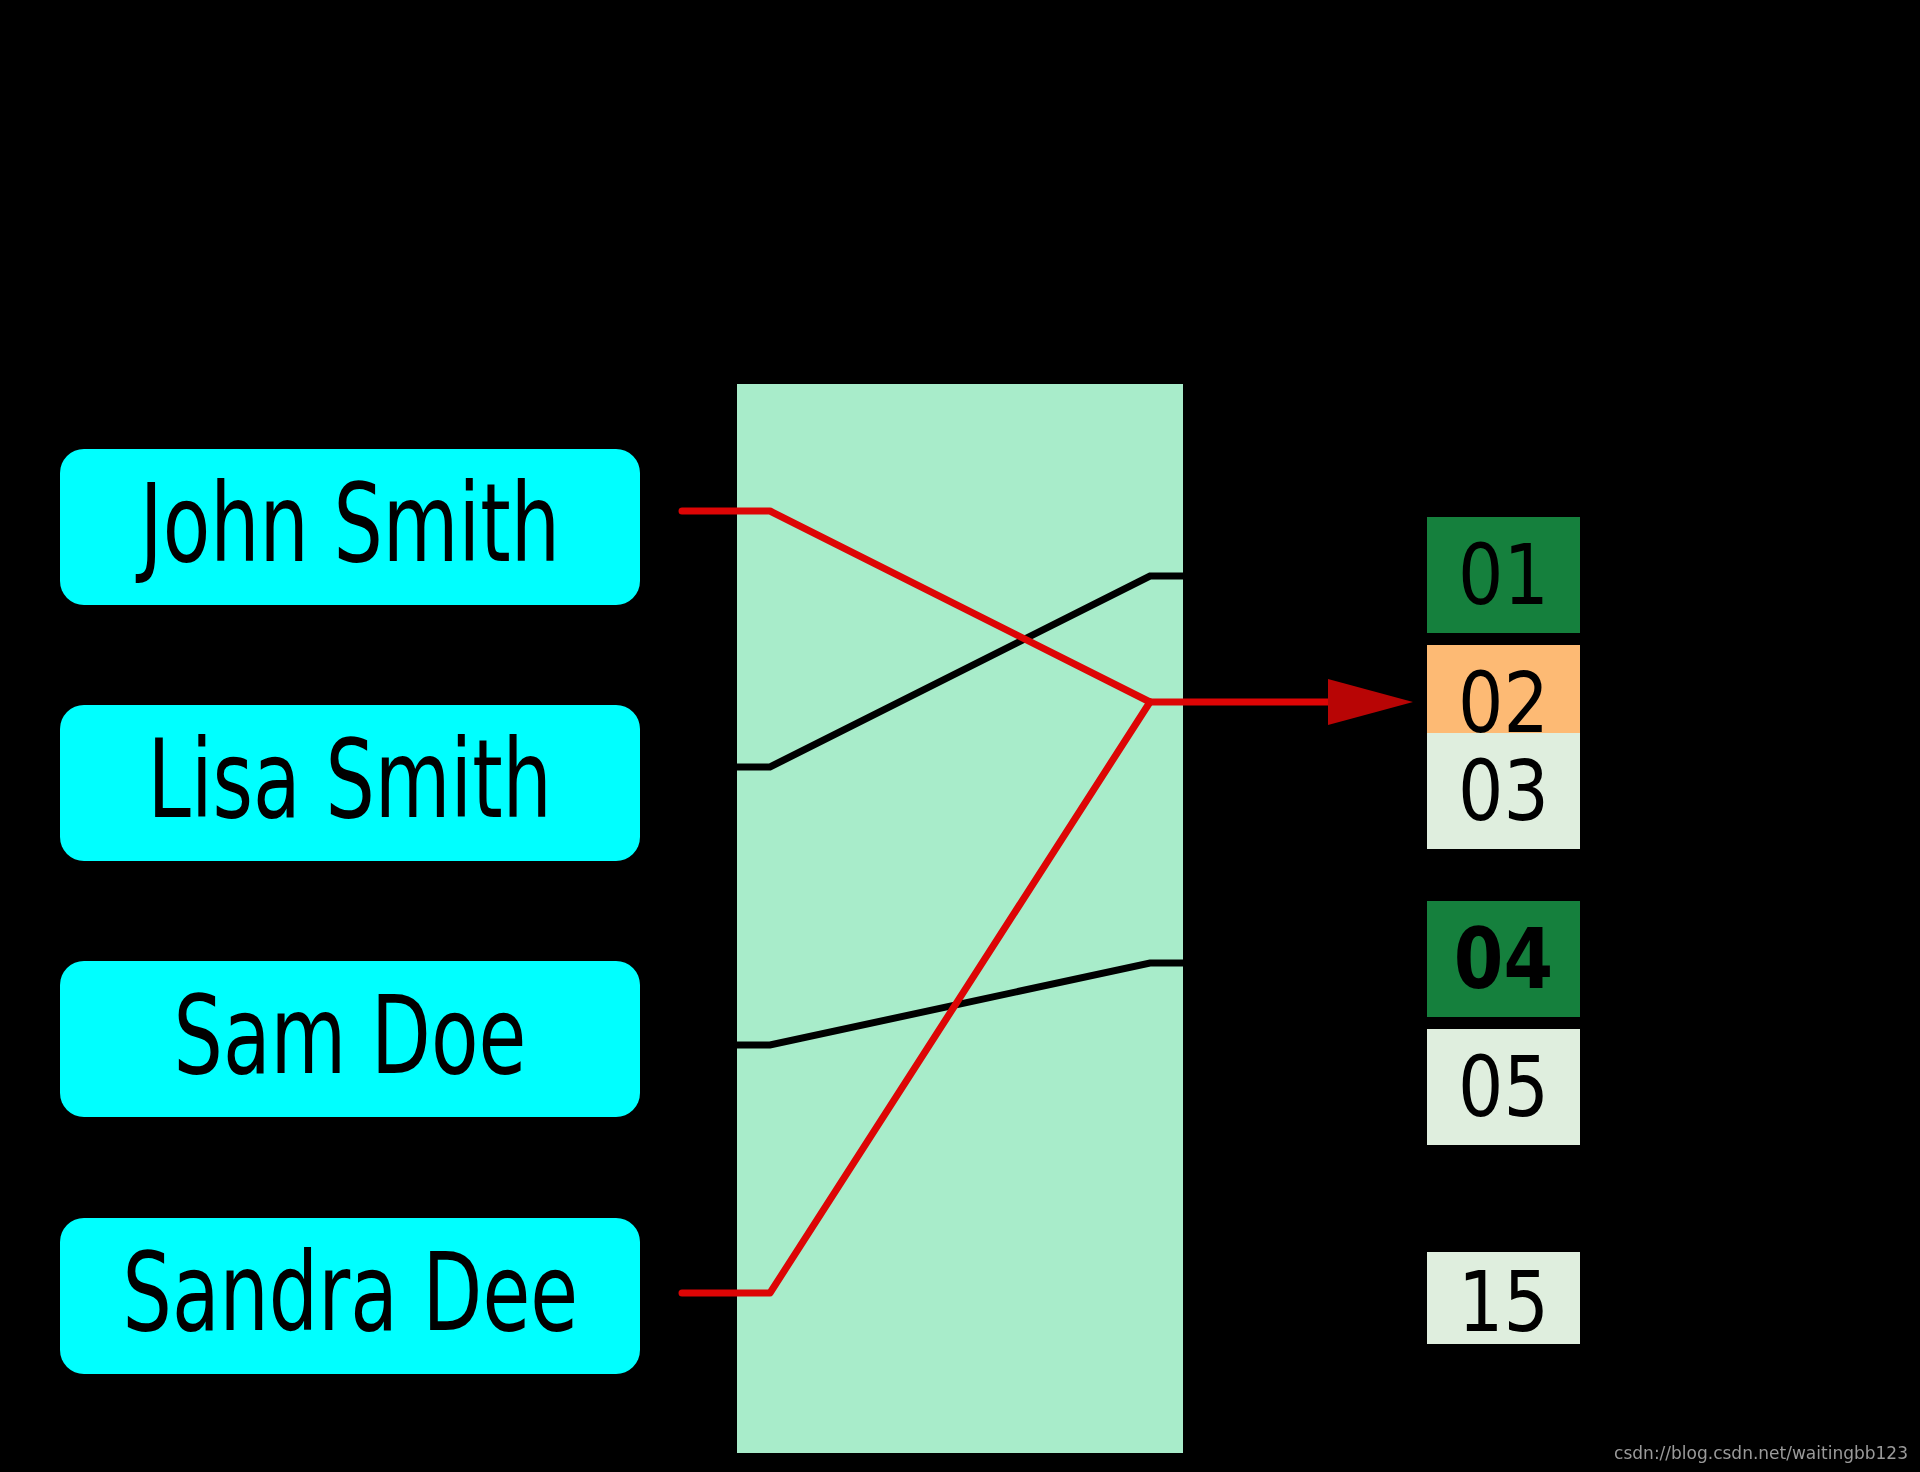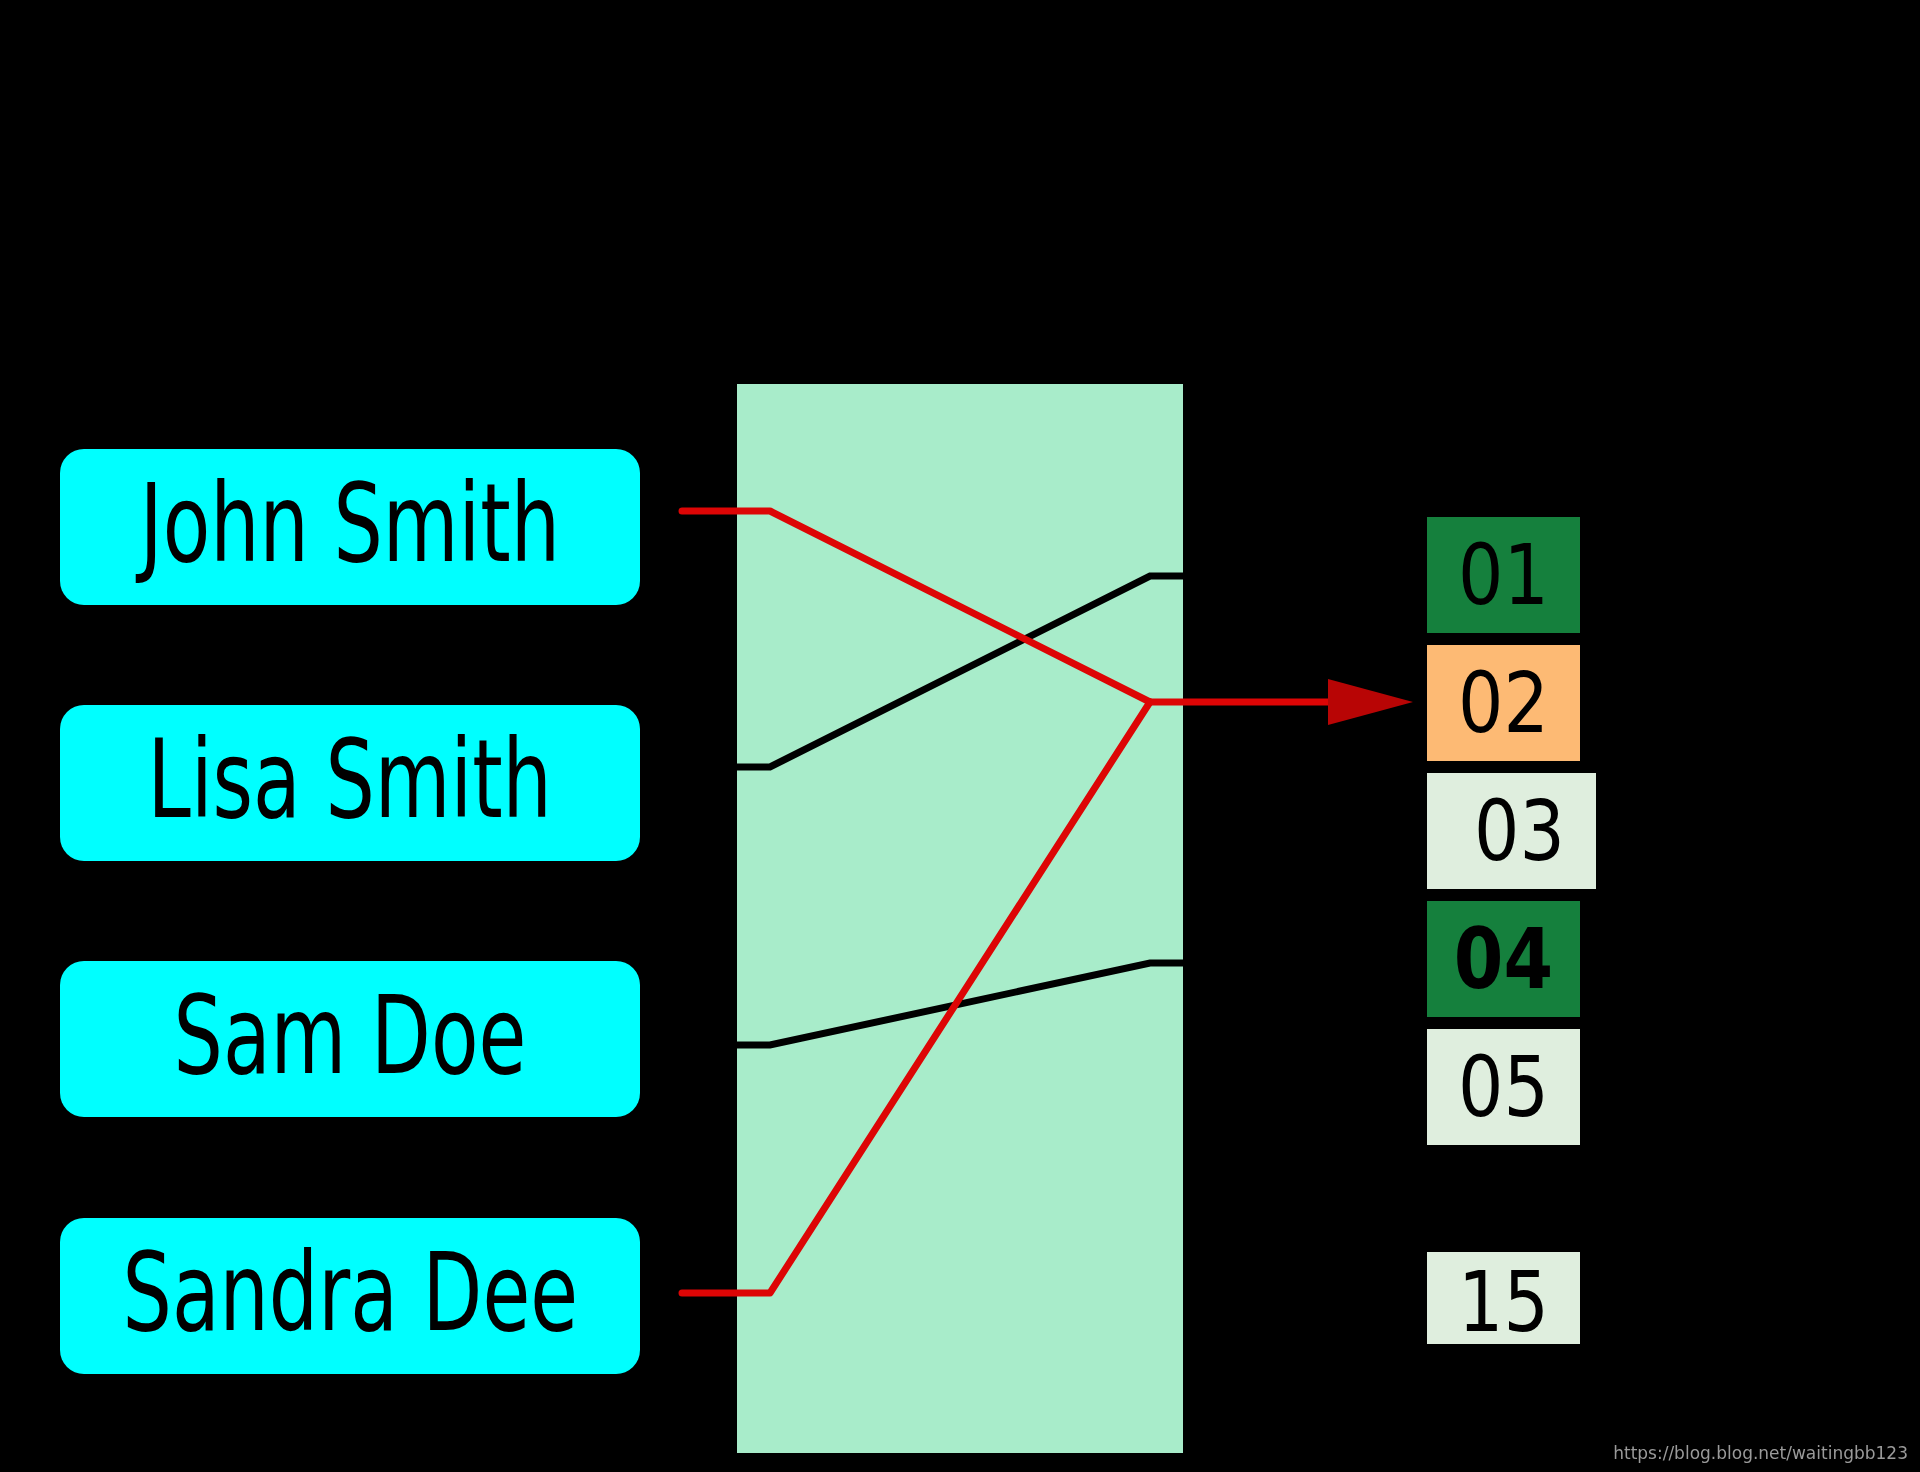--- a/index.html
+++ b/index.html
@@ -89,21 +89,21 @@
     transform: scaleX(0.85);
     transform-origin: 50% 50%;
   }
   .bucket-empty     { background: #dfeede; }
   .bucket-occupied  { background: #15803d; }
   .bucket-collision { background: #fdba74; }
 
   .bucket-00 { top: 390px; }
   .bucket-01 { top: 517px; }
   .bucket-02 { top: 645px; }
-  .bucket-03 { top: 773px; padding-left: 16px; }
+  .bucket-03 { top: 733px; }
   .bucket-04 { top: 901px; font-weight: bold; }
   .bucket-05 { top: 1029px; }
   .bucket-15 { top: 1252px; height: 92px; align-items: flex-end; }
 
   .watermark {
     position: absolute;
     right: 12px;
     top: 1443px;
     color: #9a9a9a;
     font-size: 17px;
@@ -154,15 +154,15 @@
   <div class="bucket bucket-04 bucket-occupied">
     <span class="bucket-label">04</span>
   </div>
   <div class="bucket bucket-05 bucket-empty">
     <span class="bucket-label">05</span>
   </div>
   <div class="bucket bucket-15 bucket-empty">
     <span class="bucket-label">15</span>
   </div>
 
-  <div class="watermark">https://blog.blog.net/waitingbb123</div>
+  <div class="watermark">csdn://blog.csdn.net/waitingbb123</div>
 
 </div>
 
 </body></html>

